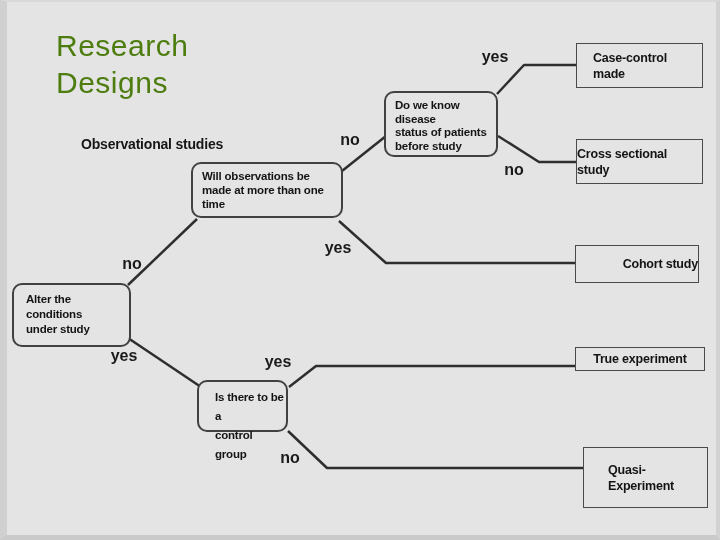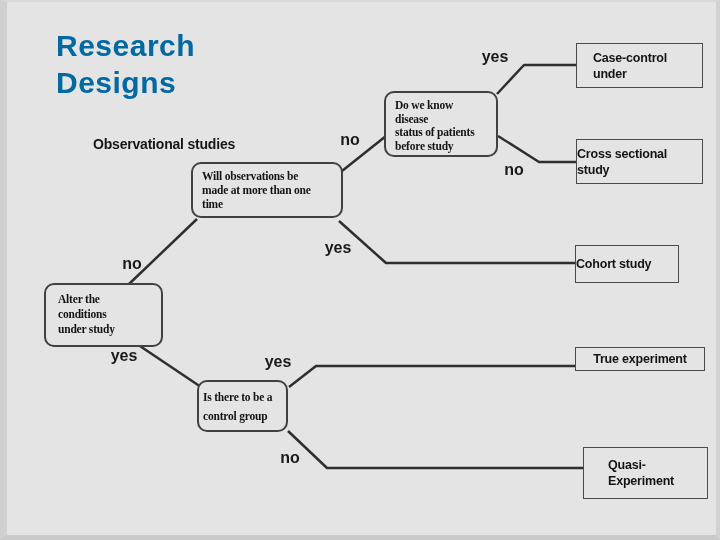--- a/index.html
+++ b/index.html
@@ -13,59 +13,58 @@
   }
   .frame{
     position:absolute;inset:0;pointer-events:none;
     border-left:7px solid #d0d0d0;
     border-right:4px solid #d2d2d2;
     border-bottom:5px solid #cacaca;
     border-top:2px solid #d9d9d9;
   }
   .title{
     position:absolute;left:56px;top:27px;
-    font-size:30px;line-height:37px;font-weight:700;
-    letter-spacing:0.5px;color:#0369a1;
+    font-size:30px;line-height:37px;font-weight:400;
+    letter-spacing:0.5px;color:#4d7c0f;
     white-space:pre-line;
   }
   .section-label{
     position:absolute;
     font-size:14px;font-weight:bold;color:#161616;
     white-space:nowrap;letter-spacing:-0.2px;
   }
-  #label-observational{left:93px;top:136px;}
+  #label-observational{left:81px;top:136px;}
   #label-experimental{left:85px;top:443px;}
   .decision-node{
     position:absolute;box-sizing:border-box;
     border:2px solid var(--node-border,#414141);
     border-radius:10px;
     background:var(--bg,#e4e4e4);
     font-size:11.5px;font-weight:bold;line-height:14px;
     letter-spacing:-0.2px;
     white-space:pre-line;
-    font-family:Liberation Serif, serif;
   }
-  #node-alter{left:12px;top:283px;width:119px;height:64px;padding:7px 0 0 12px;line-height:15px;margin-left:32px;}
+  #node-alter{left:12px;top:283px;width:119px;height:64px;padding:7px 0 0 12px;line-height:15px;}
   #node-observations{left:191px;top:162px;width:152px;height:56px;padding:5px 15px 0 9px;}
   #node-disease{left:384px;top:91px;width:114px;height:66px;padding:6px 0 0 9px;line-height:13.5px;}
-  #node-control{left:197px;top:380px;width:91px;height:52px;padding:6px 0 0 4px;line-height:19px;}
+  #node-control{left:197px;top:380px;width:91px;height:52px;padding:6px 0 0 16px;line-height:19px;}
   .outcome-node{
     position:absolute;box-sizing:border-box;
     border:1.5px solid #4a4a4a;
     background:var(--bg,#e4e4e4);
     font-size:12.5px;font-weight:bold;line-height:16px;
     letter-spacing:-0.2px;
     white-space:pre-line;
     display:flex;flex-direction:column;justify-content:center;
   }
   #node-case{left:576px;top:43px;width:127px;height:45px;padding-left:16px;}
   #node-cross{left:576px;top:139px;width:127px;height:45px;padding-left:0;}
-  #node-cohort{left:575px;top:245px;width:104px;height:38px;text-align:left;}
+  #node-cohort{left:575px;top:245px;width:124px;height:38px;text-align:right;}
   #node-true{left:575px;top:347px;width:130px;height:24px;text-align:center;}
-  #node-quasi{left:583px;top:447px;width:125px;height:52px;padding-left:24px;}
+  #node-quasi{left:583px;top:447px;width:125px;height:61px;padding-left:24px;}
   .edge-label{
     position:absolute;transform:translate(-50%,-50%);
     font-size:16px;font-weight:bold;color:#1a1a1a;
   }
   svg.connectors{position:absolute;inset:0;}
   svg.connectors polyline{
     fill:none;stroke:var(--line,#2e2e2e);
     stroke-width:2.5;stroke-linejoin:round;stroke-linecap:butt;
   }
 </style>
@@ -99,21 +98,21 @@
 made at more than one
 time</div>
   <div class="decision-node" id="node-disease">Do we know
 disease
 status of patients
 before study</div>
   <div class="decision-node" id="node-control">Is there to be a
 control group</div>
 
   <div class="outcome-node" id="node-case">Case-control
-under</div>
+made</div>
   <div class="outcome-node" id="node-cross">Cross sectional
 study</div>
   <div class="outcome-node" id="node-cohort">Cohort study</div>
   <div class="outcome-node" id="node-true">True experiment</div>
   <div class="outcome-node" id="node-quasi">Quasi-
 Experiment</div>
 
   <div class="edge-label" style="left:132px;top:264px;">no</div>
   <div class="edge-label" style="left:124px;top:356px;">yes</div>
   <div class="edge-label" style="left:350px;top:140px;">no</div>

